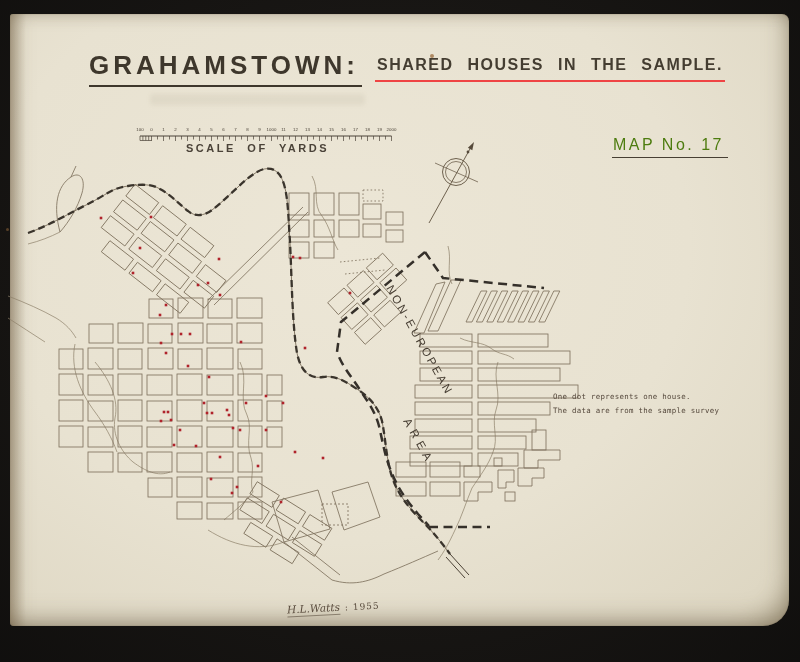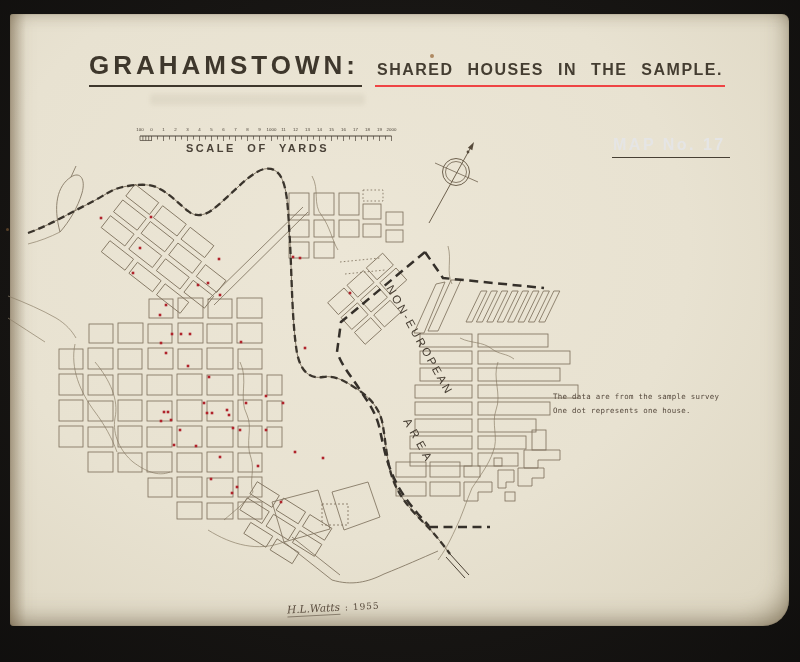--- a/index.html
+++ b/index.html
@@ -23,30 +23,30 @@
   .page-gutter{position:absolute;left:10px;top:14px;width:16px;height:612px;
     background:linear-gradient(90deg, rgba(120,100,70,.35), rgba(120,100,70,0));
     border-radius:3px 0 0 4px;}
   .smudge{position:absolute;left:150px;top:94px;width:215px;height:11px;
     background:rgba(115,100,75,.08);filter:blur(2px);border-radius:4px;}
   .speck{position:absolute;width:4px;height:4px;border-radius:50%;
     background:#9a6b3c;opacity:.75;}
   .speck.s1{left:430px;top:54px;}
   .speck.s2{left:6px;top:228px;width:3px;height:3px;opacity:.5;}
 
-  .title-row{position:absolute;left:89px;top:50px;display:flex;align-items:flex-end;gap:13px;white-space:nowrap;}
+  .title-row{position:absolute;left:89px;top:50px;display:flex;align-items:center;gap:13px;white-space:nowrap;}
   .title-main{
     font-size:26px;font-weight:600;letter-spacing:4px;color:#3e372c;
     border-bottom:2.5px solid #3e372c;padding:0 3px 4px 0;}
   .title-sub{
     font-size:16px;font-weight:600;letter-spacing:1.5px;word-spacing:8px;color:#443d31;
     border-bottom:2px solid #ef4444;padding:0 2px 6px 2px;}
   .map-no{
     position:absolute;left:612px;top:136px;
-    font-size:16px;font-weight:700;letter-spacing:2.5px;color:#e5e5e5;
+    font-size:16px;font-weight:400;letter-spacing:2.5px;color:#4d7c0f;
     border-bottom:1.6px solid #473f33;padding:0 4px 3px 1px;white-space:nowrap;}
   .scale-label{
     position:absolute;left:186px;top:142px;
     font-size:11px;font-weight:600;letter-spacing:2.5px;word-spacing:6px;color:#4a4238;white-space:nowrap;}
   .note{
     position:absolute;left:553px;top:390px;
     font-family:"DejaVu Sans Mono", monospace;
     font-size:7.4px;line-height:13.5px;letter-spacing:.3px;color:#55483c;white-space:nowrap;}
   .signature{
     position:absolute;left:287px;top:597px;color:#5a4c3e;white-space:nowrap;
@@ -417,19 +417,19 @@
       <rect x="321.7" y="456.7" width="2.6" height="2.6" fill="#b0232b"></rect>
       <rect x="264.7" y="428.7" width="2.6" height="2.6" fill="#b0232b"></rect>
       <rect x="178.7" y="428.7" width="2.6" height="2.6" fill="#b0232b"></rect>
       <rect x="172.7" y="443.7" width="2.6" height="2.6" fill="#b0232b"></rect>
       <rect x="194.7" y="444.7" width="2.6" height="2.6" fill="#b0232b"></rect>
       <rect x="256.7" y="464.7" width="2.6" height="2.6" fill="#b0232b"></rect>
     </g>
 </svg>
 
 <div class="note">
+  <div>One dot represents one house.</div>
   <div>The data are from the sample survey</div>
-  <div>One dot represents one house.</div>
 </div>
 
 <div class="signature">
   <span class="sig-name">H.L.Watts</span><span class="sig-year">: 1955</span>
 </div>
 
 </body></html>

